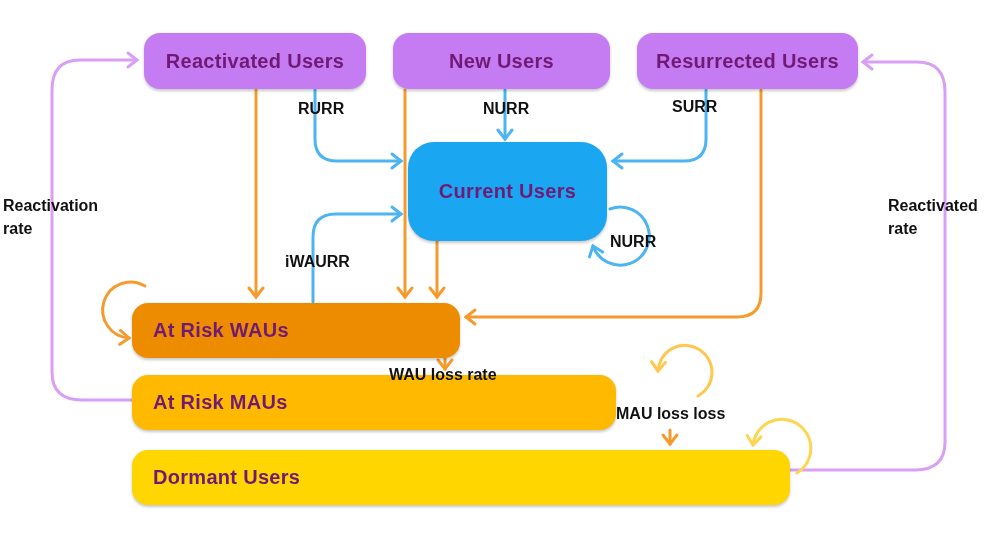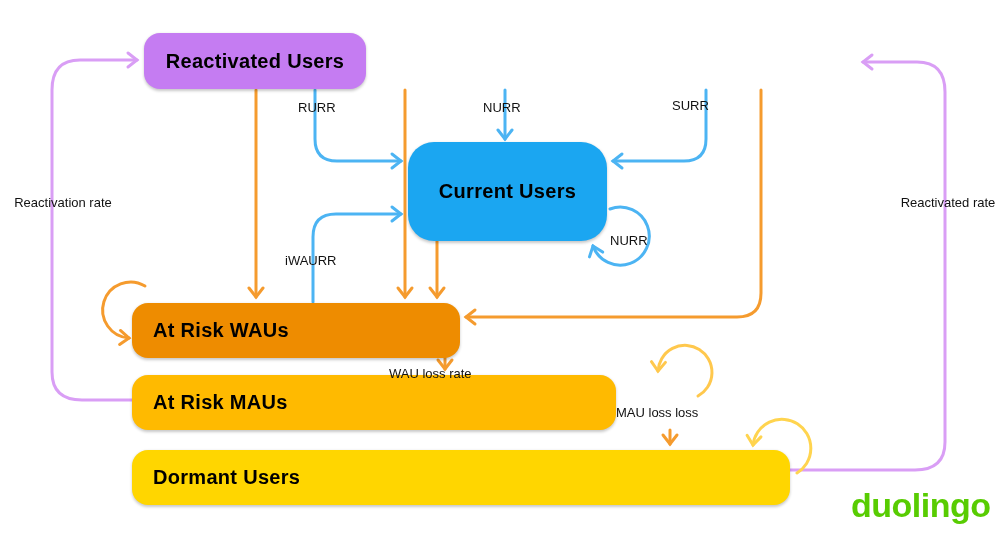--- a/index.html
+++ b/index.html
@@ -7,34 +7,34 @@
           font-family:"Liberation Sans","DejaVu Sans",sans-serif;}
   .wires{position:absolute;left:0;top:0;}
   .wires path{fill:none;stroke-width:3;stroke-linecap:round;}
   .s-blue{stroke:var(--blue_arrow);}
   .s-orange{stroke:var(--orange_arrow);}
   .s-purple{stroke:var(--purple_arrow);stroke-width:3.5px;}
   .s-amber{stroke:var(--amber_loop);}
   .s-yellow{stroke:var(--yellow_loop);}
   .mkp{fill:none;stroke-width:3;stroke-linecap:round;}
 
-  .box{position:absolute;border-radius:16px;color:#000000;font-weight:bold;font-size:20px;
+  .box{position:absolute;border-radius:16px;color:#701a75;font-weight:bold;font-size:20px;
        display:flex;align-items:center;box-shadow:0 1.5px 3px rgba(0,0,0,.22);letter-spacing:.3px;}
   .center{justify-content:center;}
   .leftpad{padding-left:21px;box-sizing:border-box;}
   #node-reactivated{left:144px;top:33px;width:222px;height:56px;background:var(--purple_box);}
   #node-new{left:393px;top:33px;width:217px;height:56px;background:var(--purple_box);}
   #node-resurrected{left:637px;top:33px;width:221px;height:56px;background:var(--purple_box);}
   #node-current{left:408px;top:142px;width:199px;height:99px;background:var(--blue_box);border-radius:26px;}
   #node-wau{left:132px;top:303px;width:328px;height:55px;background:var(--orange_box);}
   #node-mau{left:132px;top:375px;width:484px;height:55px;background:var(--amber_box);}
   #node-dormant{left:132px;top:450px;width:658px;height:55px;background:var(--yellow_box);}
 
-  .elabel{position:absolute;font-size:13px;font-weight:normal;color:var(--label_black);white-space:nowrap;}
-  .sidelabel{white-space:normal;text-align:center;width:104px;line-height:1.45;margin-left:8px;}
+  .elabel{position:absolute;font-size:16px;font-weight:bold;color:var(--label_black);white-space:nowrap;}
+  .sidelabel{white-space:normal;text-align:left;width:104px;line-height:1.45;}
   #lbl-reactivation{left:3px;top:194px;}
   #lbl-resurrection{left:888px;top:194px;}
   #lbl-rurr{left:298px;top:100px;}
   #lbl-nurr{left:483px;top:100px;}
   #lbl-surr{left:672px;top:98px;}
   #lbl-curr{left:610px;top:233px;}
   #lbl-iwaurr{left:285px;top:253px;}
   #lbl-wauloss{left:389px;top:335px;margin-top:31px;}
   #lbl-mauloss{left:616px;top:405px;}
 
@@ -81,20 +81,26 @@
     <path class="s-blue" d="M315,90 V139 Q315,161 337,161 H401" marker-end="url(#mk-blue)"></path>
     <path class="s-blue" d="M505,90 V139" marker-end="url(#mk-blue)"></path>
     <path class="s-blue" d="M706,90 V139 Q706,161 684,161 H613" marker-end="url(#mk-blue)"></path>
     <path class="s-blue" d="M313,302 V237 Q313,214 336,214 H401" marker-end="url(#mk-blue)"></path>
     <path class="s-blue" d="M610,209 A29,29 0 1 1 593,246" marker-end="url(#mk-blue)"></path>
   </svg>
 
   <div class="box center" id="node-reactivated">
     <span>Reactivated Users</span>
   </div>
+  <div class="box center" id="node-new">
+    <span>New Users</span>
+  </div>
+  <div class="box center" id="node-resurrected">
+    <span>Resurrected Users</span>
+  </div>
   <div class="box center" id="node-current">
     <span>Current Users</span>
   </div>
   <div class="box leftpad" id="node-wau">
     <span>At Risk WAUs</span>
   </div>
   <div class="box leftpad" id="node-mau">
     <span>At Risk MAUs</span>
   </div>
   <div class="box leftpad" id="node-dormant">
@@ -104,15 +110,14 @@
   <div class="elabel" id="lbl-rurr">RURR</div>
   <div class="elabel" id="lbl-nurr">NURR</div>
   <div class="elabel" id="lbl-surr">SURR</div>
   <div class="elabel" id="lbl-curr">NURR</div>
   <div class="elabel" id="lbl-iwaurr">iWAURR</div>
   <div class="elabel" id="lbl-wauloss">WAU loss rate</div>
   <div class="elabel" id="lbl-mauloss">MAU loss loss</div>
   <div class="elabel sidelabel" id="lbl-reactivation">Reactivation rate</div>
   <div class="elabel sidelabel" id="lbl-resurrection">Reactivated rate</div>
 
-  <div class="logo">duolingo</div>
 
 </div>
 
 </body></html>

